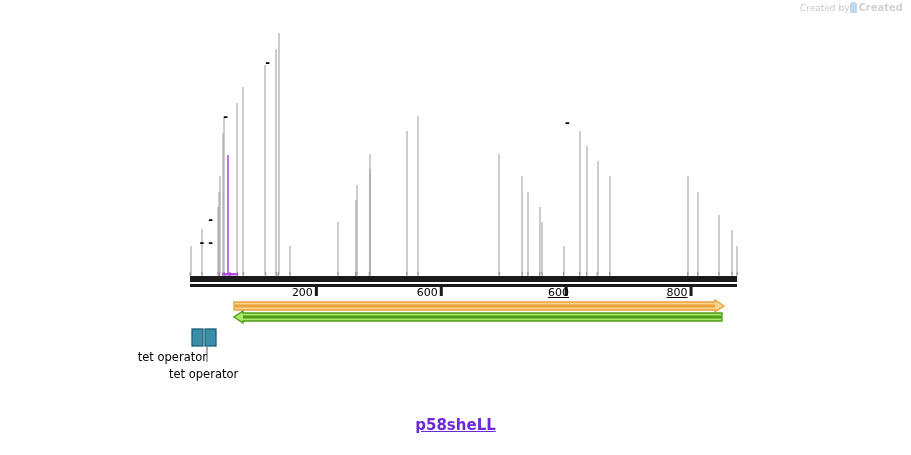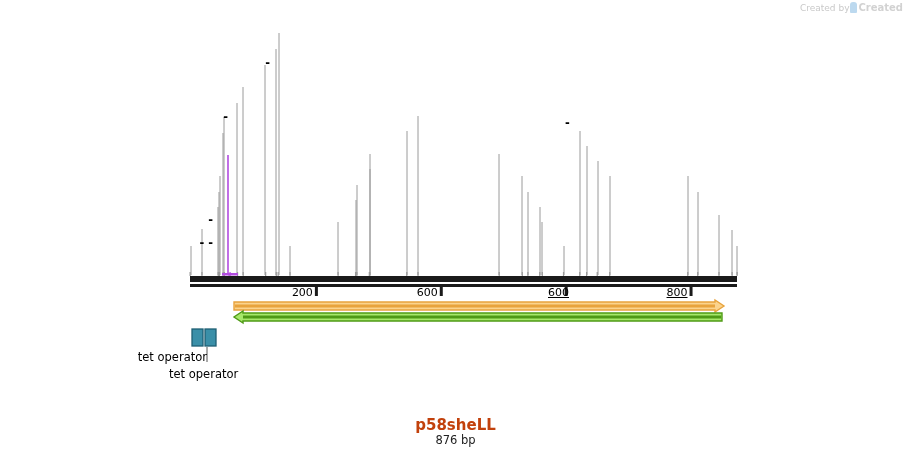--- a/index.html
+++ b/index.html
@@ -38,21 +38,21 @@
   .lbl .pos{font-weight:normal;color:#222;}
   .lbl .nm{font-weight:bold;}
   .lbl .sep{font-weight:bold;}
   .lbl.right{transform:translateX(-100%);}
   .lbl.lncx{color:#b24ce0;}
   .lbl .ital{font-style:italic;font-weight:bold;}
 
   
   .title{
     position:absolute;width:911px;text-align:center;
-    font-weight:bold;font-size:15px;color:#c2410c;
+    font-weight:bold;font-size:15px;color:#6d28d9;text-decoration:underline;
   }
   .subtitle{
     position:absolute;width:911px;text-align:center;
     font-size:11.5px;color:#222;
   }
 
   
   .flabel{
     position:absolute;font-size:11.5px;color:#000;white-space:nowrap;
   }
@@ -211,14 +211,13 @@
       <div class="rulernum" style="left: 569px; top: 286px; text-decoration: underline;">600</div>
       <div class="rulernum" style="left: 687.543px; top: 286px; text-decoration: underline;">800</div>
     </div>
 
   <div id="flabels">
       <div class="flabel right" style="left: 207px; top: 350px;">tet operator</div>
       <div class="flabel" style="left: 169px; top: 367px;">tet operator</div>
     </div>
 
   <div class="title" style="top:416px">p58sheLL</div>
-  <div class="subtitle" style="top:433px">876 bp</div>
 </div>
 
 </body></html>

